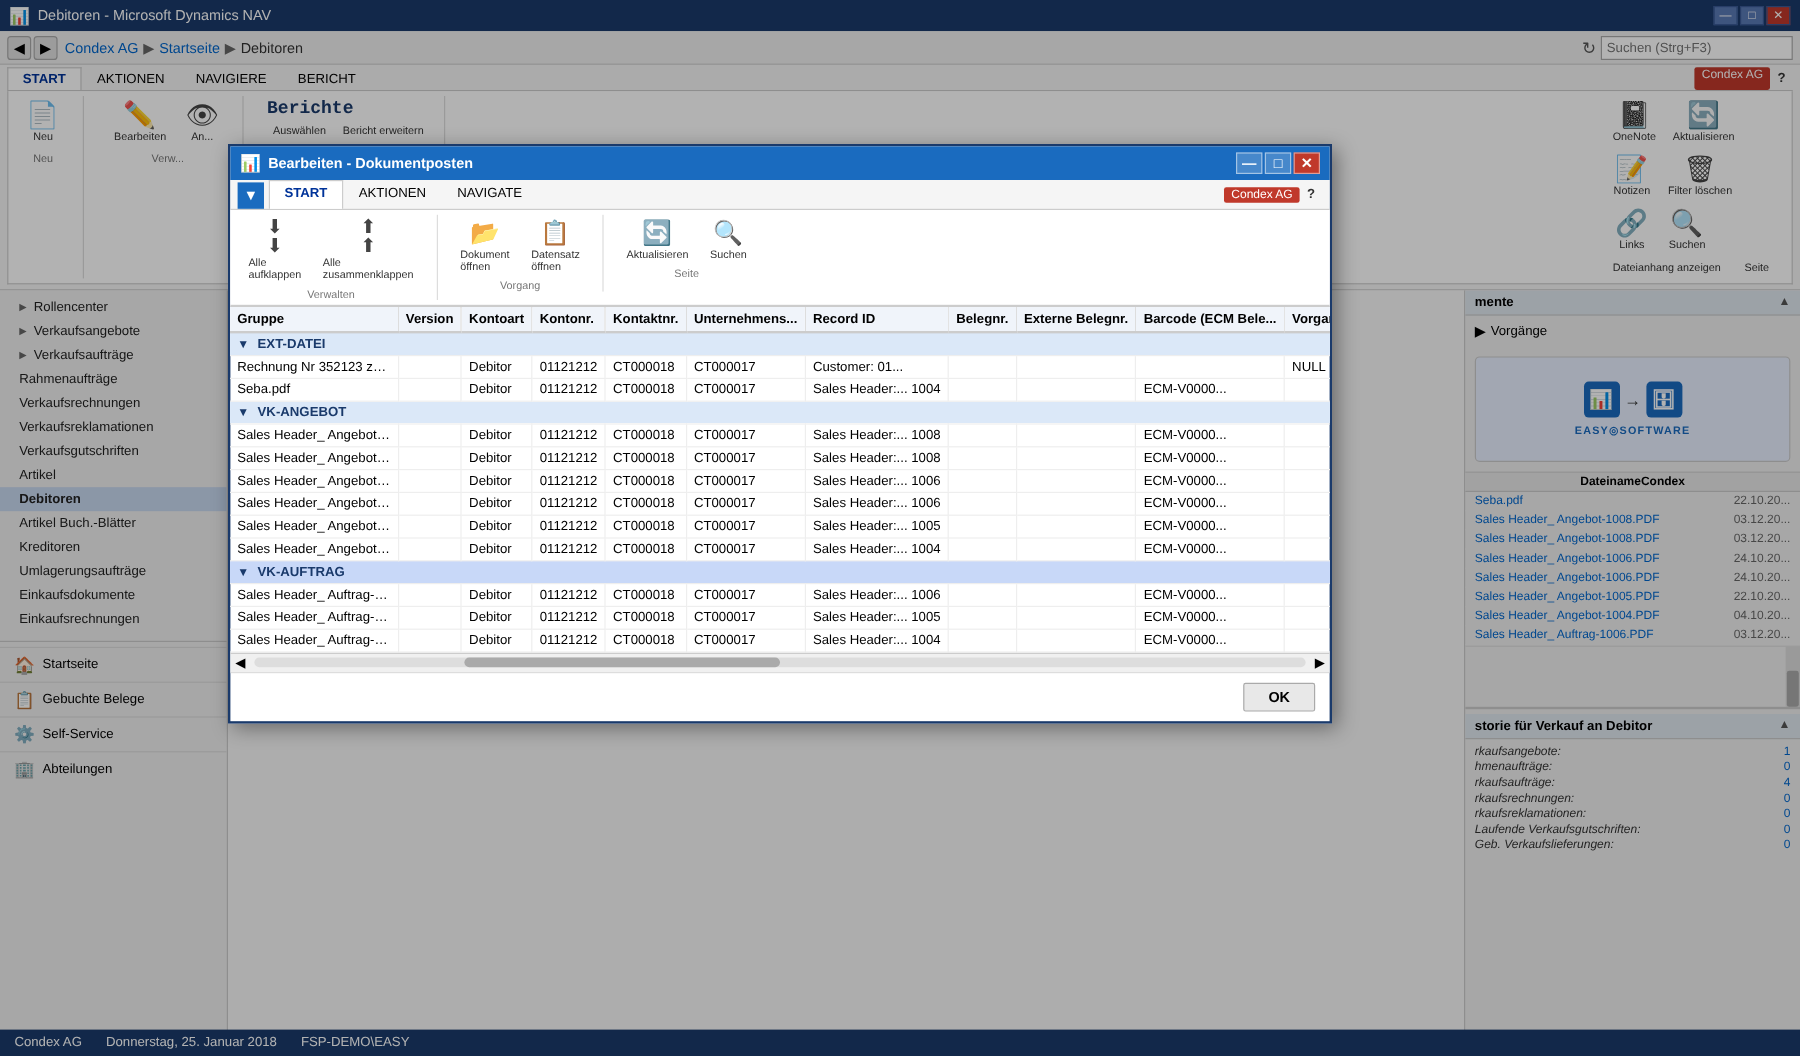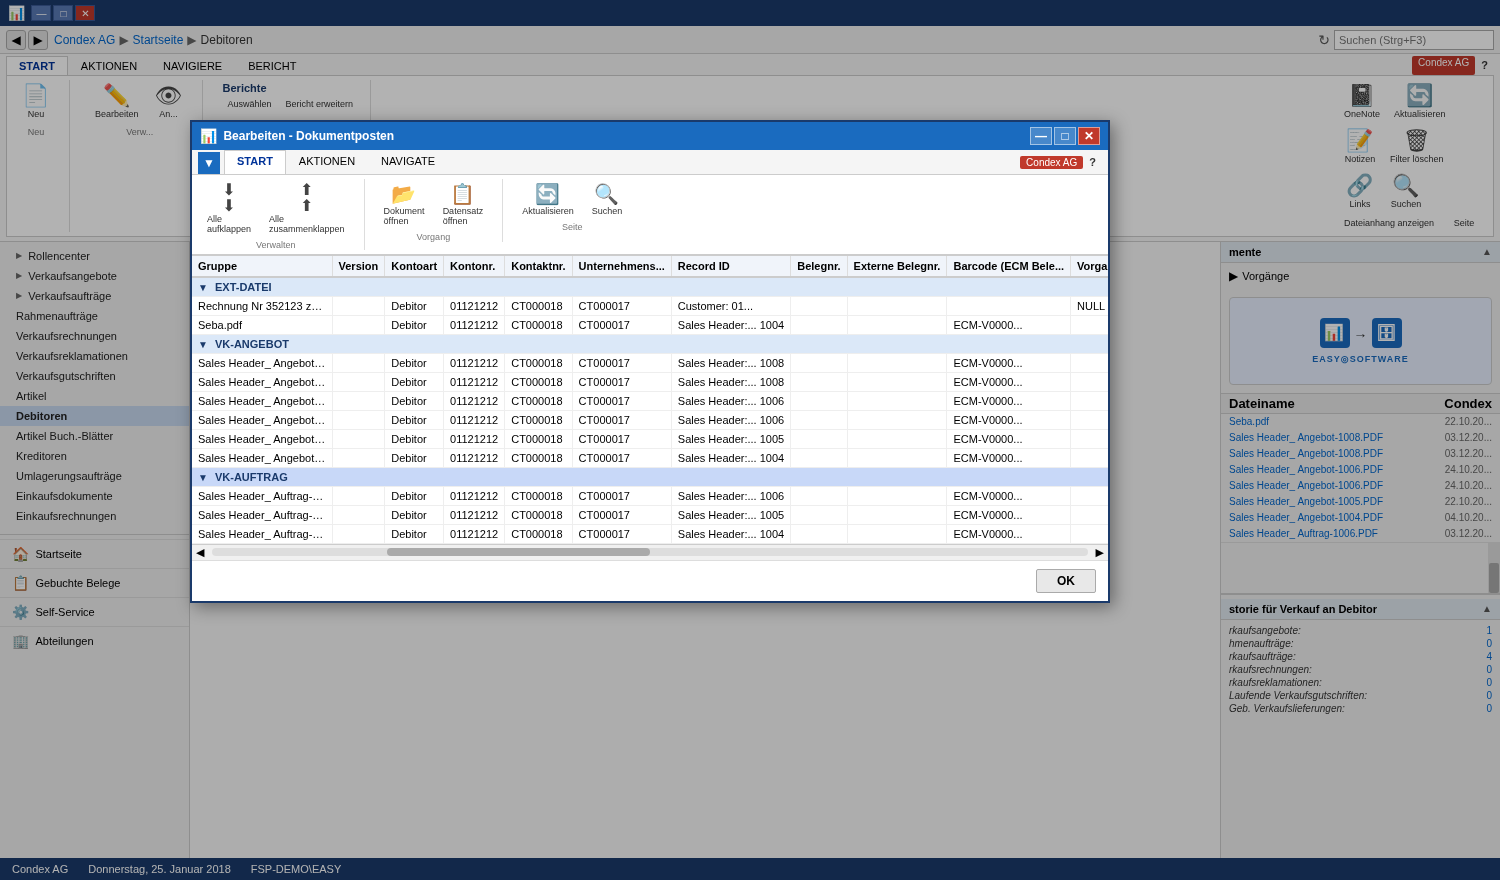--- a/index.html
+++ b/index.html
@@ -119,29 +119,30 @@
     .doc-thumbnail { display: flex; align-items: center; justify-content: center; background: #e8f0ff; border: 1px solid #ccc; border-radius: 4px; margin: 8px; padding: 20px; }
     .easy-software-logo { display: flex; flex-direction: column; align-items: center; font-size: 10px; color: #1a6bbf; font-weight: bold; }
 
     .right-panel-section-header { display: flex; align-items: center; justify-content: space-between; padding: 4px 8px; background: #e0e8f0; cursor: pointer; font-size: 11px; font-weight: bold; border-bottom: 1px solid #ccc; }
     .collapse-icon { font-size: 10px; color: #555; }
 
     .doc-files-list { max-height: 180px; overflow-y: auto; }
     .doc-file-row { display: flex; justify-content: space-between; padding: 2px 8px; font-size: 10px; border-bottom: 1px solid #f0f0f0; cursor: pointer; }
     .doc-file-name { color: #0066cc; }
     .doc-file-date { color: #666; }
-    .doc-col-headers { display: flex; justify-content: space-between; padding: 2px 8px; font-size: 13px; font-weight: bold; background: #e8e8e8; border-bottom: 1px solid #ccc; }
+    .doc-col-headers { display: flex; justify-content: center; padding: 2px 8px; font-size: 10px; font-weight: bold; background: #e8e8e8; border-bottom: 1px solid #ccc; }
   </style>
 </head>
 <body>
 
 <div class="outer-window">
 
   <div class="title-bar">
     <span class="icon">📊</span>
+    <span class="title-text">Debitoren - Microsoft Dynamics NAV</span>
     <div class="win-btns">
       <div class="win-btn">—</div>
       <div class="win-btn">□</div>
       <div class="win-btn close">✕</div>
     </div>
   </div>
 
   <div class="nav-bar">
     <div class="nav-arrows">
       <div class="nav-arrow">◀</div>
@@ -189,21 +190,21 @@
           </div>
           <div class="ribbon-btn">
             <span class="btn-icon">👁</span>
             <span class="btn-label">An...</span>
           </div>
         </div>
         <div class="ribbon-group-label">Verw...</div>
       </div>
 
       <div class="ribbon-group">
-        <div style="font-size:11px; font-weight:bold; padding:2px 0; color:#1a3a6b;">Berichte</div>
+        <div style="font-size:15px; font-weight:bold; padding:2px 0; color:#1a3a6b;font-family:Liberation Mono, monospace;">Berichte</div>
         <div class="ribbon-buttons">
           <div class="ribbon-btn">
             <span class="btn-label">Auswählen</span>
           </div>
           <div class="ribbon-btn">
             <span class="btn-label">Bericht erweitern</span>
           </div>
         </div>
       </div>
 

